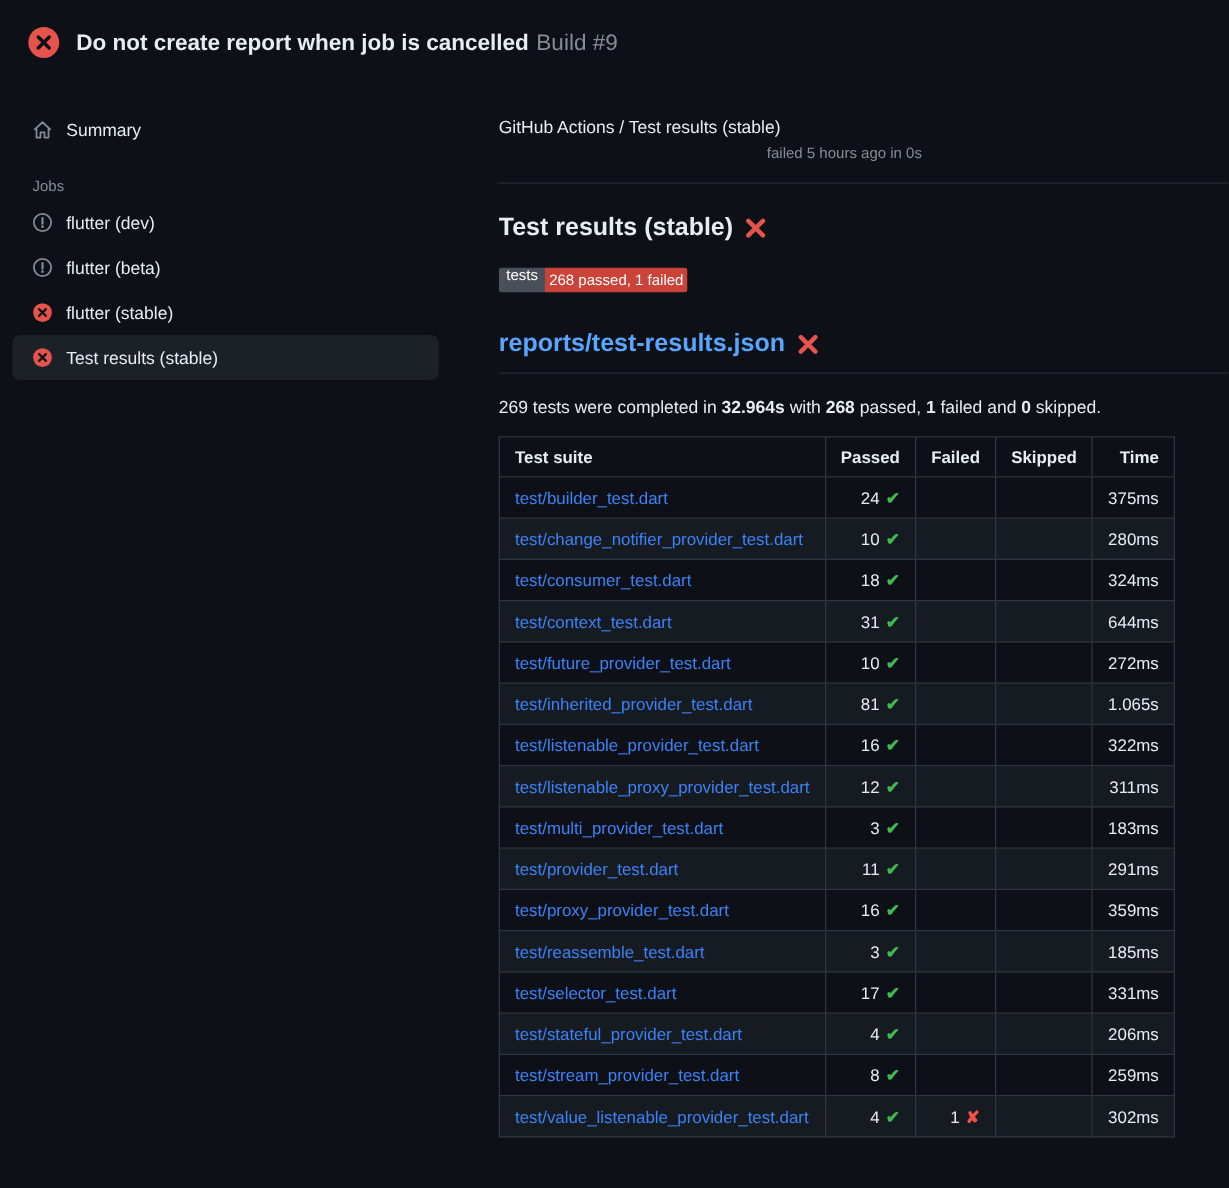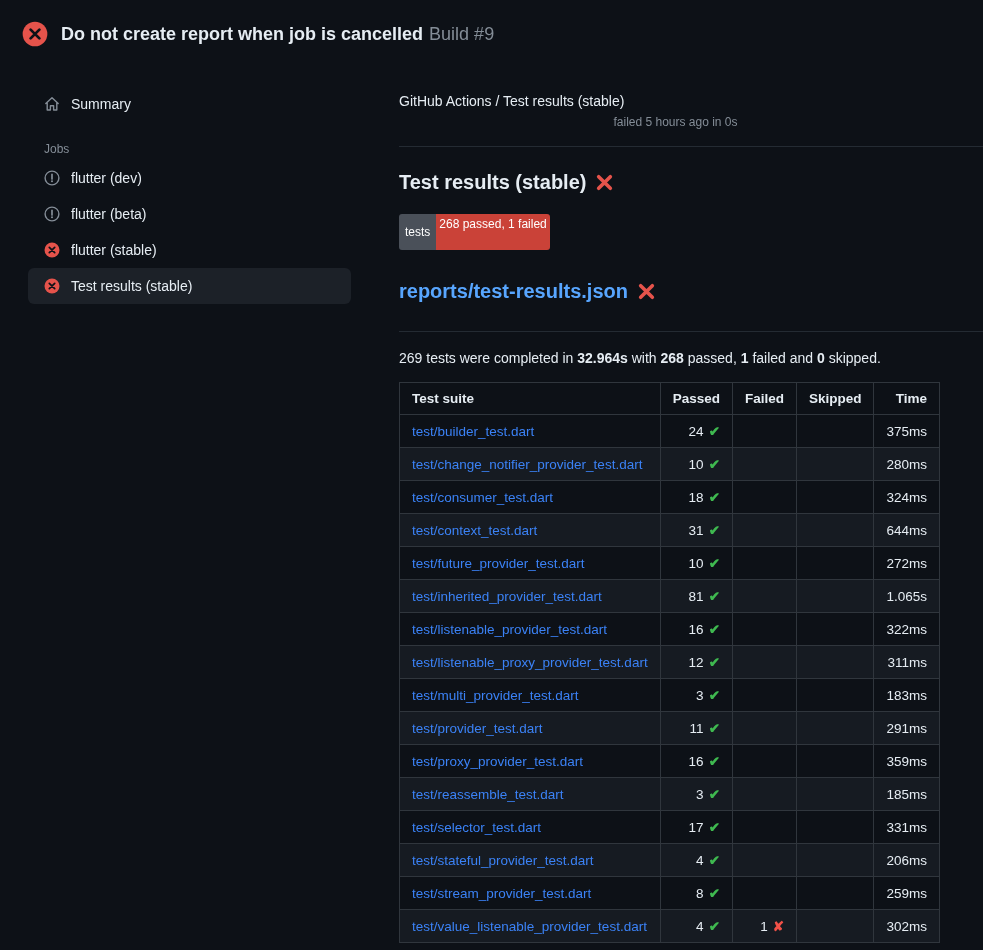--- a/index.html
+++ b/index.html
@@ -20,21 +20,21 @@
     padding:12px 16px 0 22px;
   }
   .big-status { width:26px; height:26px; flex:0 0 auto; }
   .app-title { font-size:18px; font-weight:bold; color:#e6edf3; }
   .app-build { font-size:18px; font-weight:normal; color:#848d97; margin-left:6px; }
 
   
   .layout { display:flex; align-items:flex-start; }
   .sidebar {
     width:399px;
-    padding:30px 48px 0 28px;
+    padding:30px 48px 0 10px;
     flex:0 0 auto;
   }
   .side-item {
     display:flex; align-items:center; gap:11px;
     padding:10px 16px;
     border-radius:6px;
     color:#e6edf3;
     cursor:pointer;
     font-size:14px;
   }
@@ -63,26 +63,26 @@
 
   .badge {
     display:inline-flex;
     margin-top:20px;
     font-size:12px;
     line-height:1;
     border-radius:3px;
     overflow:hidden;
     color:#ffffff;
   }
-  .badge .badge-label { background:#4a5059; padding:12px 6px; }
+  .badge .badge-label { background:#4a5059; padding:0 6px; }
   .badge .badge-value { background:#ca4238; padding:4px 3px; }
 
   .report-heading {
     margin-top:30px;
-    padding-bottom:28px;
+    padding-bottom:11px;
     border-bottom:1px solid #242b33;
     margin-right:-31px;
     font-size:20px;
     font-weight:bold;
     display:flex; align-items:center; gap:10px;
   }
   .report-heading a { color:#58a6ff; text-decoration:none; }
 
   .summary-line { margin:18px 0 16px 0; font-size:14px; color:#e6edf3; }
   .summary-line strong { font-weight:bold; }

